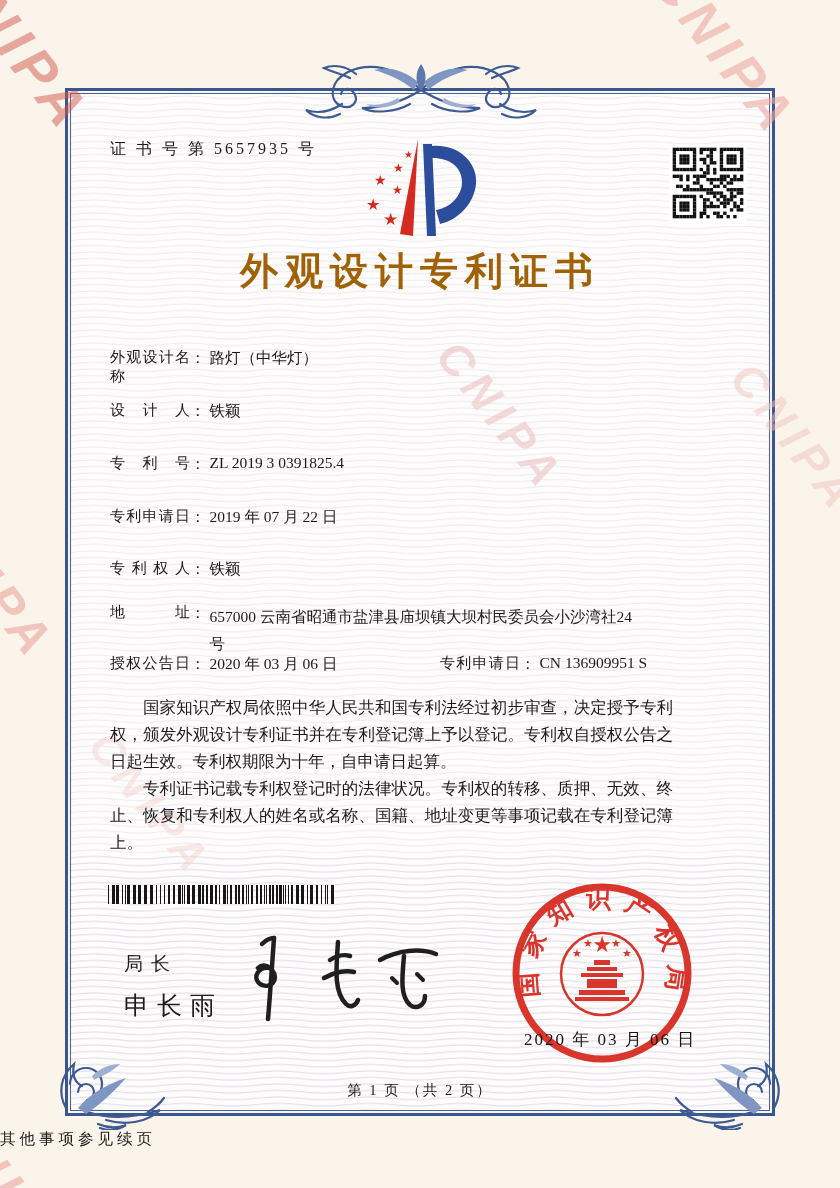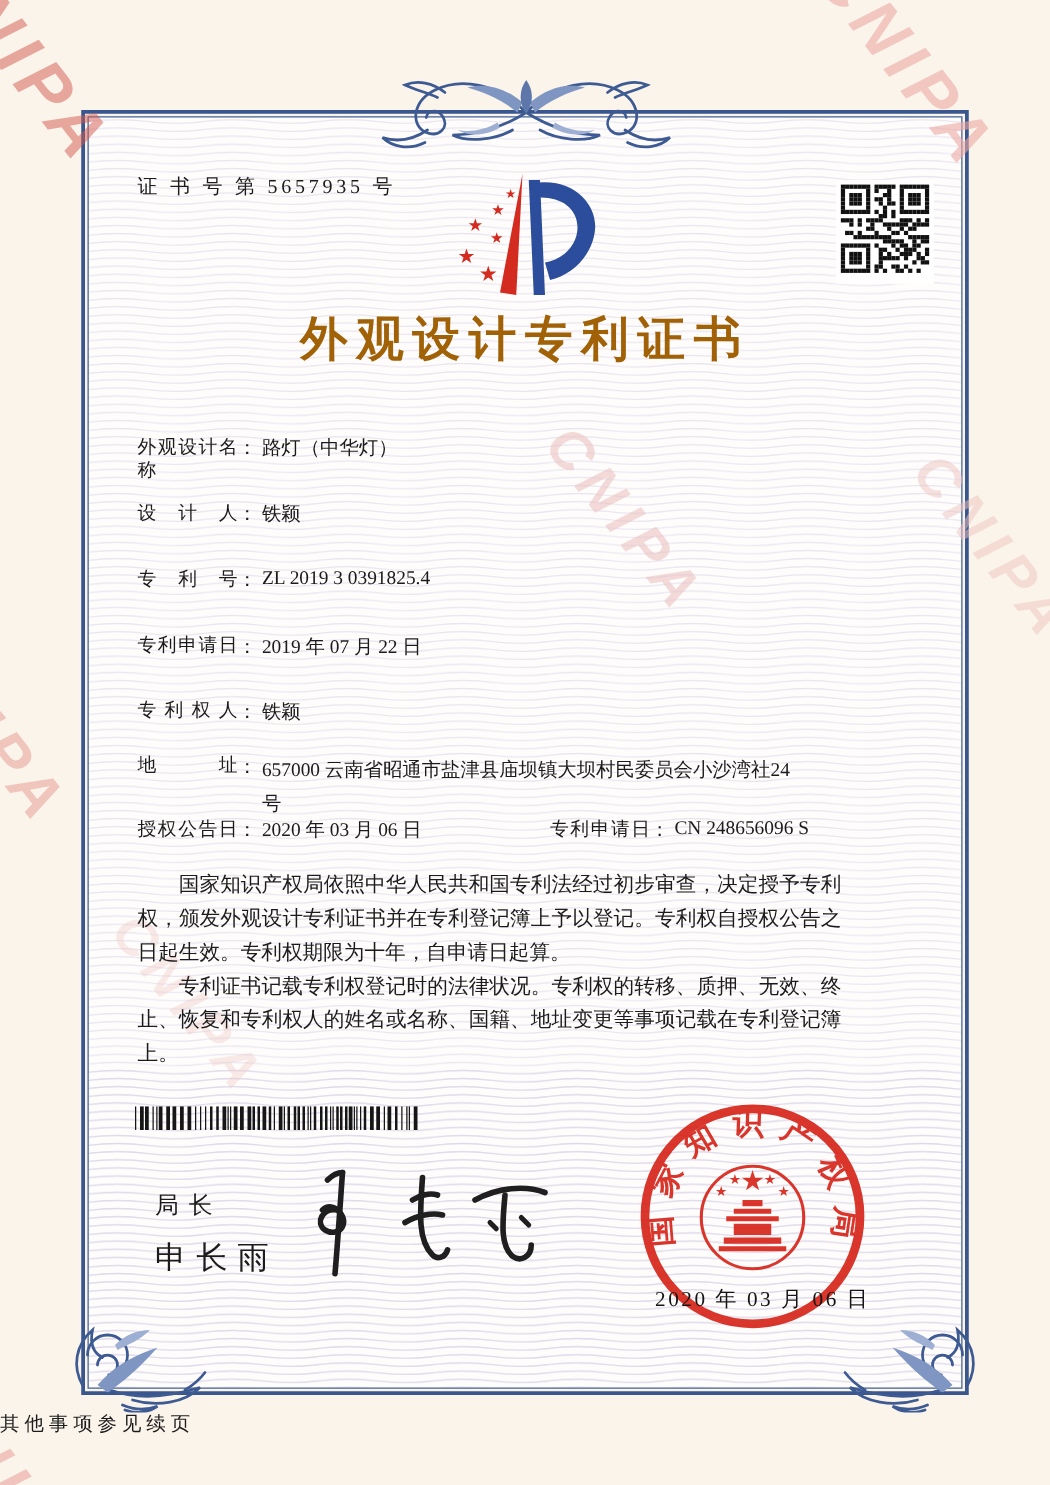--- a/index.html
+++ b/index.html
@@ -384,21 +384,21 @@
     <div class="frow" style="top:559px">
       <span class="flabel">专利权人</span><span class="fcolon">：</span><span class="fvalue">铁颖</span>
     </div>
     <div class="frow" style="top:603px">
       <span class="flabel">地址</span><span class="fcolon">：</span><span class="fvalue addr">657000 云南省昭通市盐津县庙坝镇大坝村民委员会小沙湾社24号</span>
     </div>
     <div class="frow" style="top:654px">
       <span class="flabel">授权公告日</span><span class="fcolon">：</span><span class="fvalue">2020 年 03 月 06 日</span>
     </div>
     <div class="frow" style="top:654px;left:440px">
-      <span class="flabel">专利申请日</span><span class="fcolon">：</span><span class="fvalue">CN 248656096 S</span>
+      <span class="flabel">专利申请日</span><span class="fcolon">：</span><span class="fvalue">CN 136909951 S</span>
     </div>
 
     <div class="paras">
       <p>国家知识产权局依照中华人民共和国专利法经过初步审查，决定授予专利权，颁发外观设计专利证书并在专利登记簿上予以登记。专利权自授权公告之日起生效。专利权期限为十年，自申请日起算。</p>
       <p>专利证书记载专利权登记时的法律状况。专利权的转移、质押、无效、终止、恢复和专利权人的姓名或名称、国籍、地址变更等事项记载在专利登记簿上。</p>
     </div>
 
     <svg class="barcode" id="barcode-svg" width="228" height="19" viewBox="0 0 228 19">
         <rect x="0" y="0" width="1" height="19" fill="#161616"></rect>
         <rect x="4" y="0" width="3" height="19" fill="#161616"></rect>
@@ -491,15 +491,16 @@
         <rect x="87" y="82" width="16" height="5"></rect>
         <rect x="80" y="89" width="30" height="4"></rect>
         <rect x="74" y="95" width="42" height="4"></rect>
         <rect x="80" y="101" width="30" height="9"></rect>
         <rect x="72" y="112" width="46" height="5"></rect>
         <rect x="68" y="119" width="54" height="4"></rect>
       </g>
     </svg>
     <div class="sealdate">2020 年 03 月 06 日</div>
 
+    <div class="pageind">第 1 页 （共 2 页）</div>
     <div class="contnote">其他事项参见续页</div>
   </div>
 </div>
 
 </body></html>

